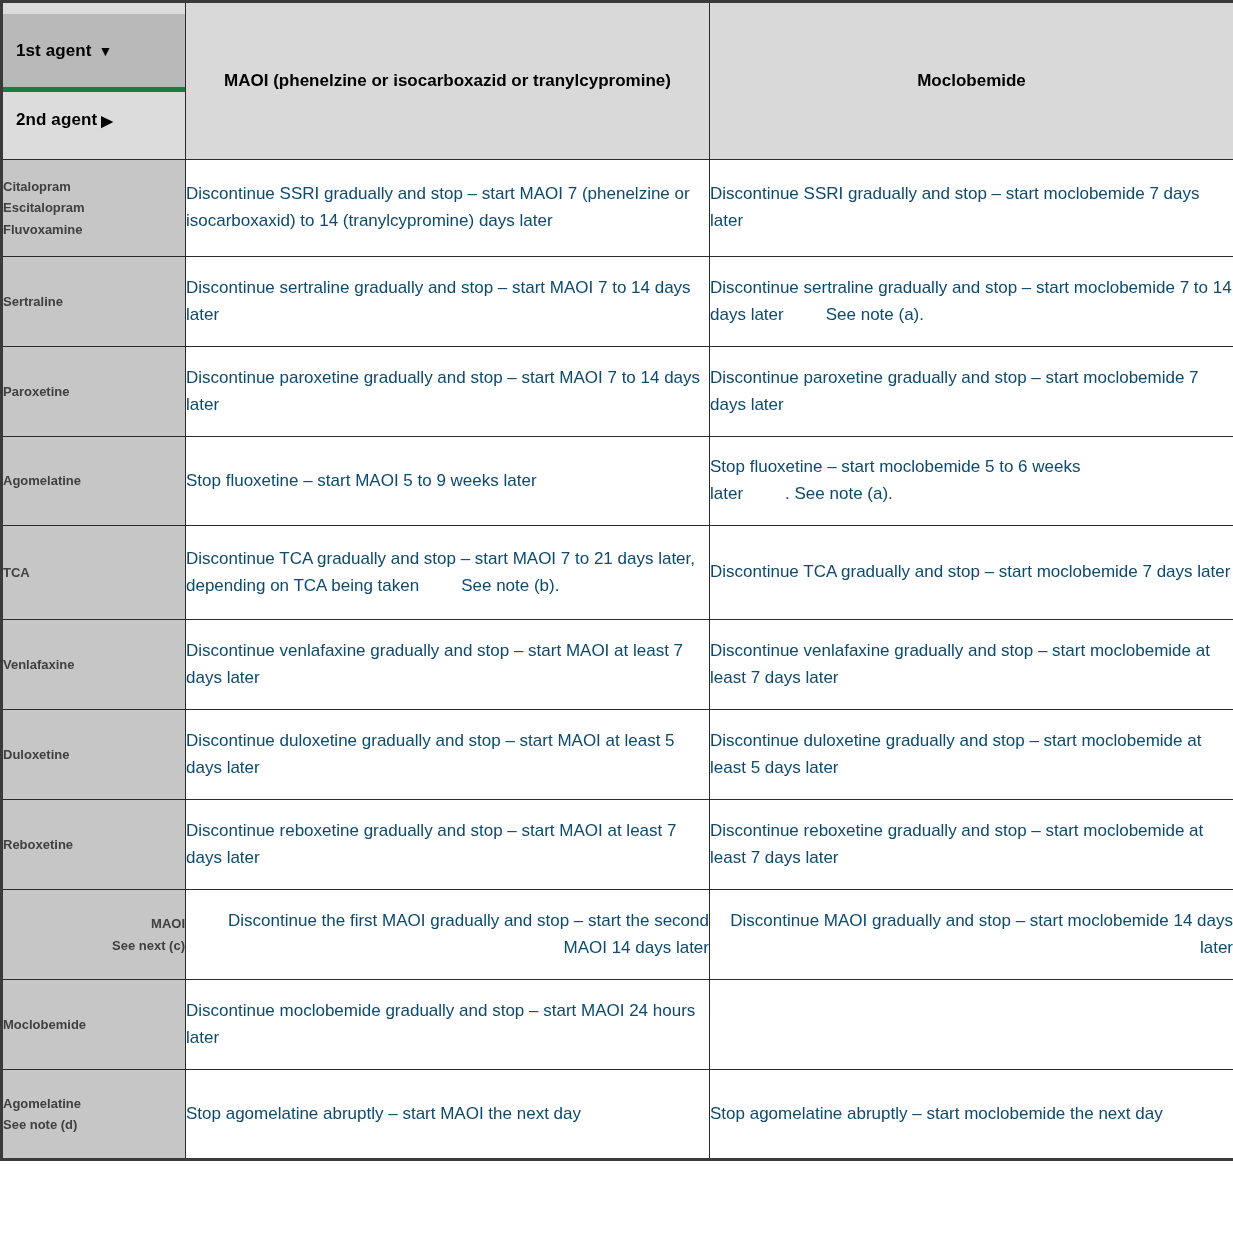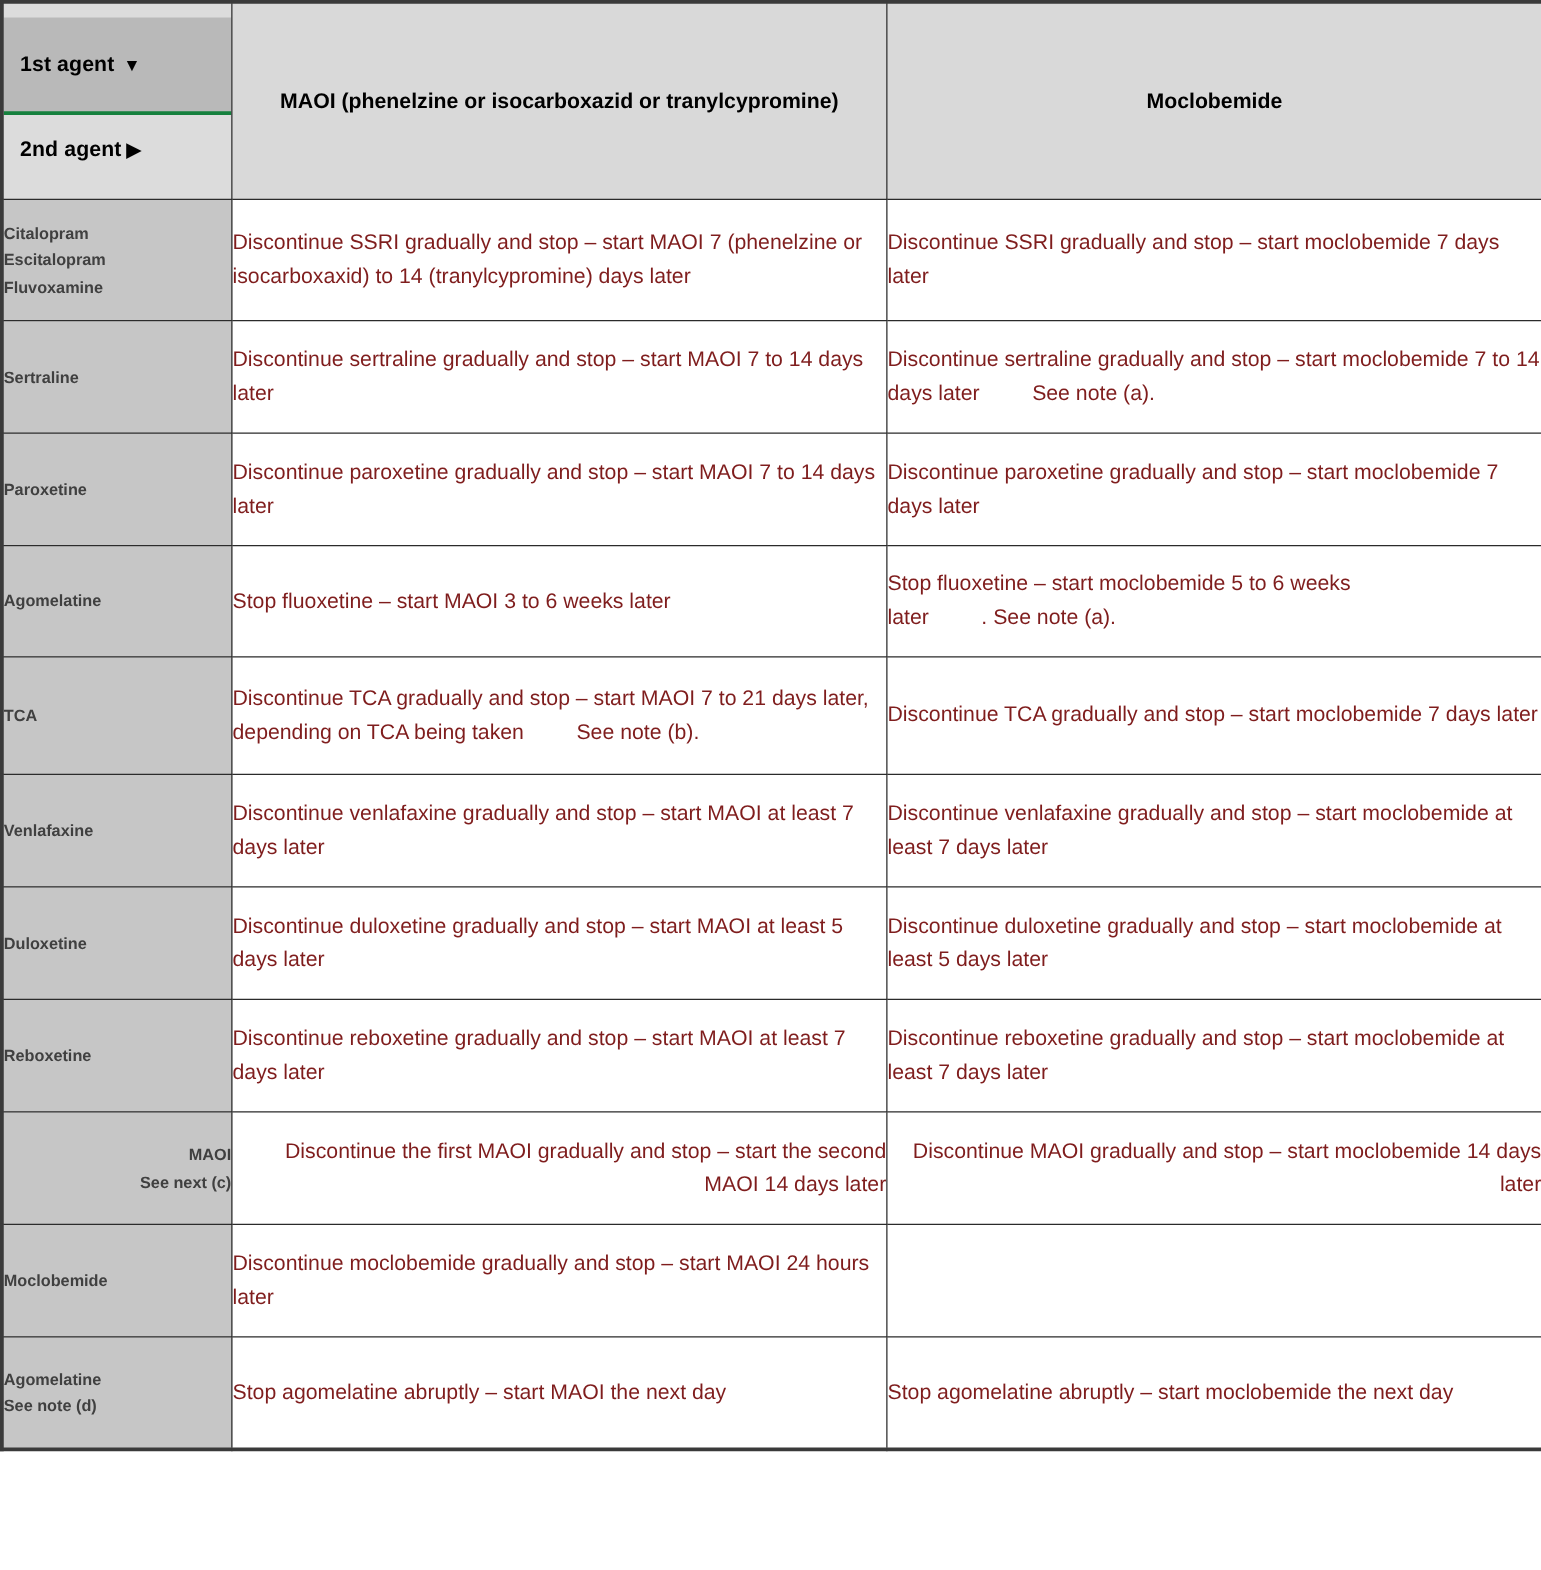--- a/index.html
+++ b/index.html
@@ -36,21 +36,21 @@
 
   
   .hdr-corner {
     padding: 0;
     background: #dcdcdc;
     height: 158px;
   }
   .corner-top {
     background: #b9b9b9;
     height: 78px;
-    border-bottom: 3px solid #15803d;
+    border-bottom: 5px solid #15803d;
     display: flex;
     align-items: center;
     padding-left: 13px;
     font-weight: bold;
     font-size: 17px;
     color: #000;
     letter-spacing: .1px;
   }
   .corner-bot {
     background: #dcdcdc;
@@ -88,21 +88,21 @@
     font-weight: bold;
     font-size: 13px;
     color: #404040;
     padding: 7px 0 7px 13px;
     line-height: 1.62;
     vertical-align: middle;
   }
   td.cell {
     background: #ffffff;
     font-size: 17px;
-    color: #7f1d1d;
+    color: #0c4a6e;
     padding: 8px 10px 8px 14px;
     line-height: 1.58;
     vertical-align: middle;
   }
   td.cell .note {
     margin-left: 42px;
     white-space: nowrap;
   }
   td.cell.empty { }
 
@@ -167,21 +167,21 @@
           <td class="row-label">
             <div>Paroxetine</div>
           </td>
           <td class="cell"><span>Discontinue paroxetine gradually and stop – start MAOI 7 to 14 days later</span></td>
           <td class="cell"><span>Discontinue paroxetine gradually and stop – start moclobemide 7 days later</span></td>
         </tr>
         <tr class="r-3">
           <td class="row-label">
             <div>Agomelatine</div>
           </td>
-          <td class="cell"><span>Stop fluoxetine – start MAOI 3 to 6 weeks later</span></td>
+          <td class="cell"><span>Stop fluoxetine – start MAOI 5 to 9 weeks later</span></td>
           <td class="cell"><span>Stop fluoxetine – start moclobemide 5 to 6 weeks later</span><span class="note">. See note (a).</span></td>
         </tr>
         <tr class="r-4">
           <td class="row-label">
             <div>TCA</div>
           </td>
           <td class="cell"><span>Discontinue TCA gradually and stop – start MAOI 7 to 21 days later, depending on TCA being taken</span><span class="note">See note (b).</span></td>
           <td class="cell"><span>Discontinue TCA gradually and stop – start moclobemide 7 days later</span></td>
         </tr>
         <tr class="r-5">

